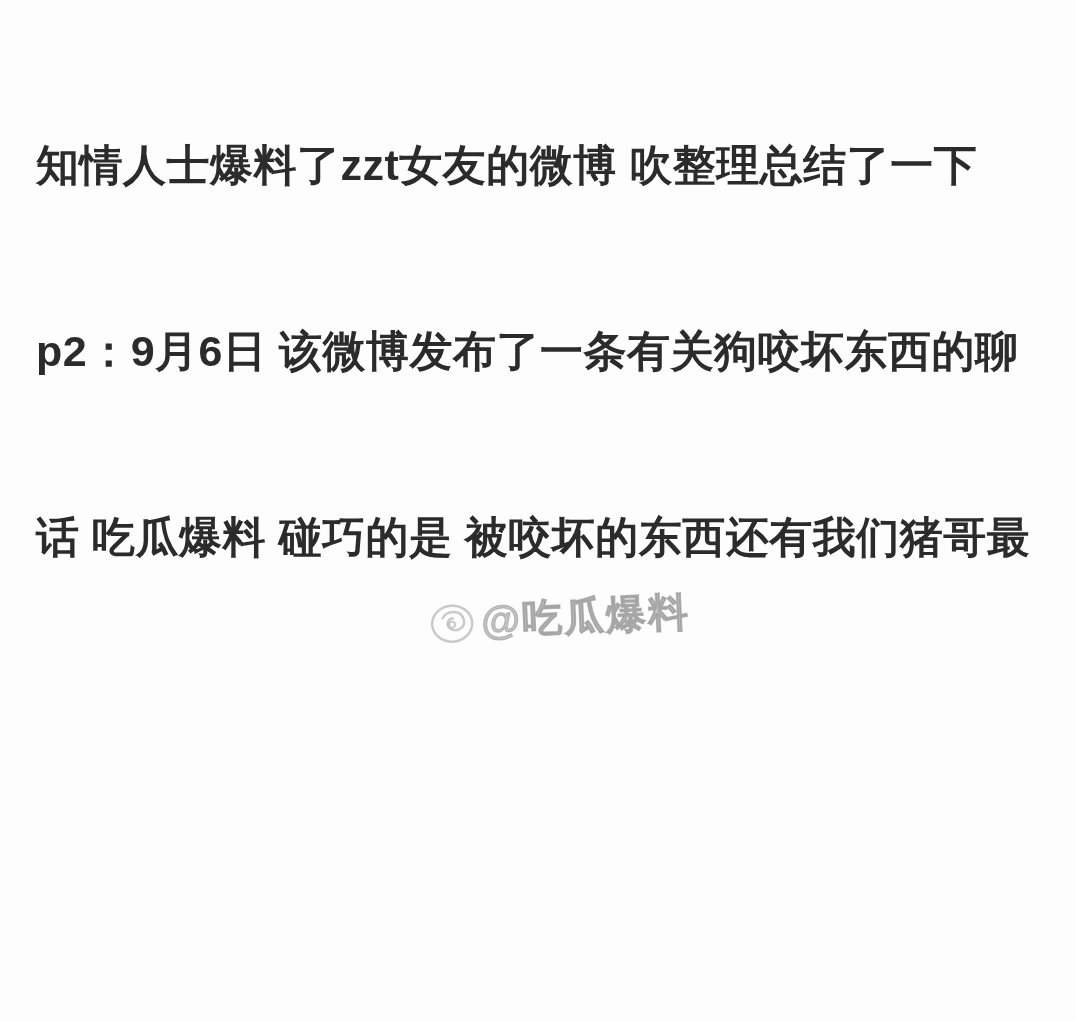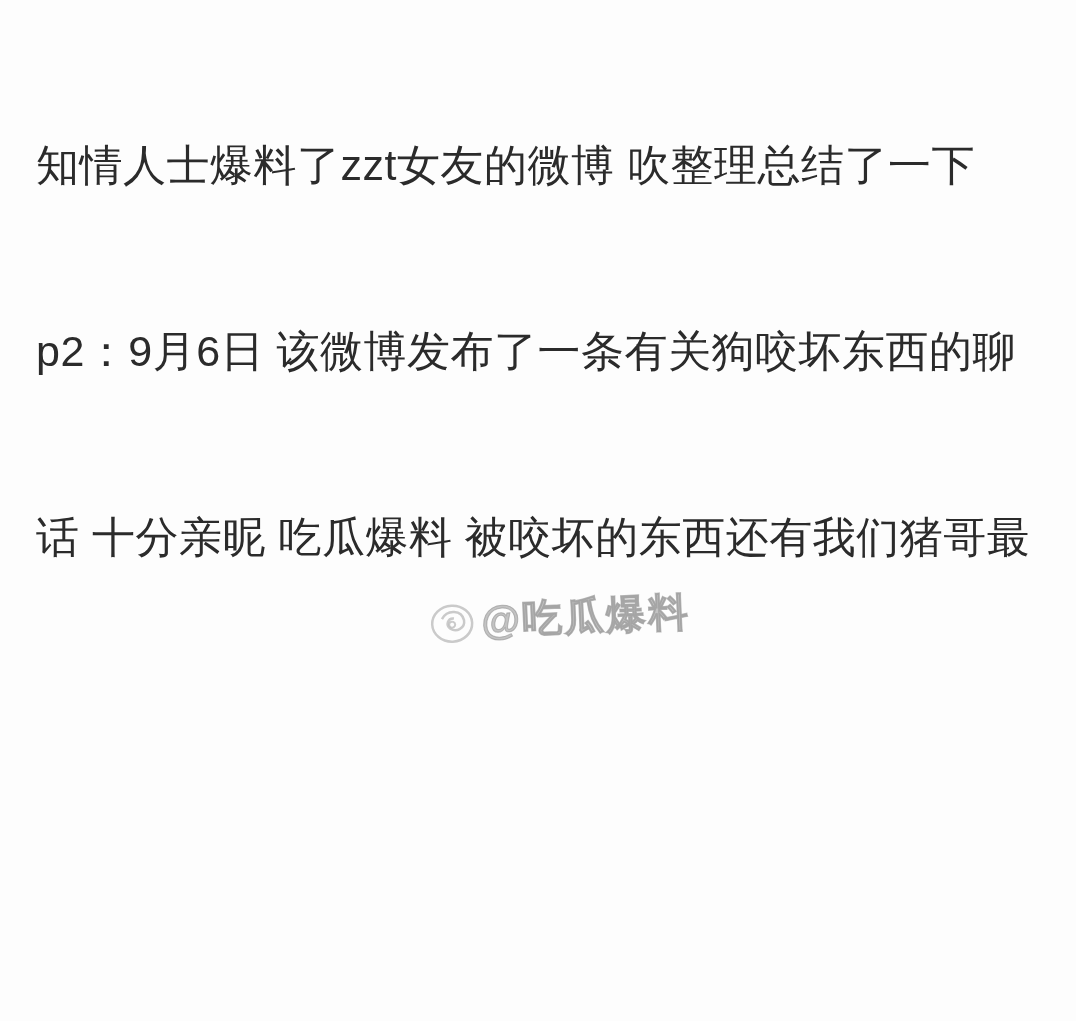--- a/index.html
+++ b/index.html
@@ -21,20 +21,21 @@
     width: 1020px;
     color: #2b2b2b;
     font-size: 43px;
     line-height: 62px;
     letter-spacing: 0.5px;
     white-space: pre;
     font-weight: 500;
   }
   .post .line {
     height: 62px;
+    font-weight: bold;
   }
   .watermark {
     position: absolute;
     left: 428px;
     top: 590px;
     display: flex;
     align-items: center;
     gap: 5px;
     transform: rotate(-2.5deg);
     color: rgba(158, 158, 158, 0.62);
@@ -54,21 +55,21 @@
     -webkit-text-stroke: 1px rgba(140,140,140,0.55);
     text-shadow: 0 0 1px rgba(255,255,255,0.6);
   }
 </style>
 </head>
 <body>
 
 <div class="post">
   <div class="line">知情人士爆料了zzt女友的微博 吹整理总结了一下</div>
   <div class="line">p2：9月6日 该微博发布了一条有关狗咬坏东西的聊</div>
-  <div class="line">话 十分亲昵 吃瓜爆料 被咬坏的东西还有我们猪哥最</div>
+  <div class="line">话 吃瓜爆料 碰巧的是 被咬坏的东西还有我们猪哥最</div>
   
   
   
   
   
   
   
   
   
   

